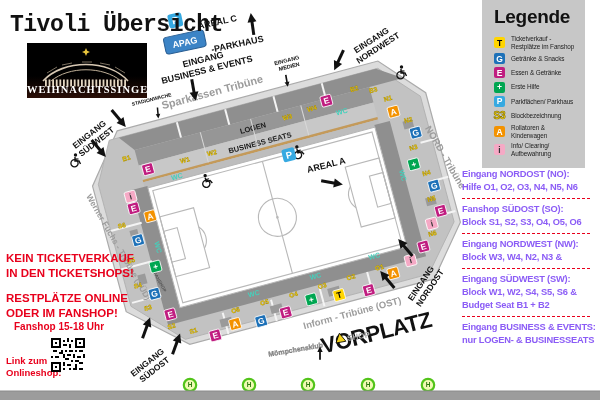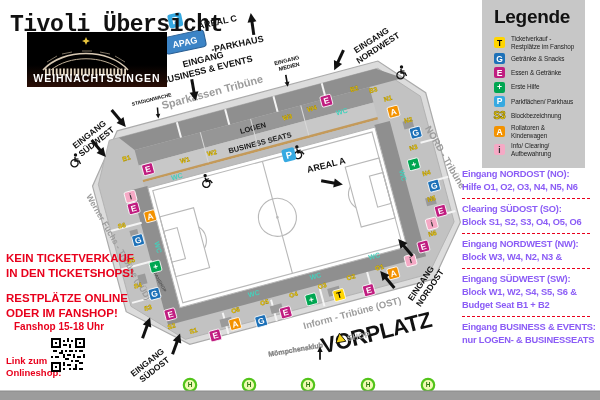--- a/index.html
+++ b/index.html
@@ -2,22 +2,22 @@
 <html><head>
 <meta charset="utf-8">
 <style>
   html,body{margin:0;padding:0;}
   .stage{position:relative;width:600px;height:400px;background:#fff;overflow:hidden;
          font-family:"Liberation Sans",sans-serif;}
   svg text{font-family:"Liberation Sans",sans-serif;}
   
   .title{position:absolute;left:10px;top:12px;font-size:23px;font-weight:bold;color:#111;
          letter-spacing:-0.5px;font-family:Liberation Mono, monospace;}
-  .banner{position:absolute;left:27px;top:32px;width:140px;height:55px;
-          background:linear-gradient(180deg,#000 60%,#2a0e06 100%);}
+  .banner{position:absolute;left:27px;top:43px;width:120px;height:55px;
+          background:linear-gradient(180deg,#000 60%,#2a0e06 100%);font-family:Liberation Serif, serif;}
   .banner-text{position:absolute;left:0;right:0;bottom:3px;text-align:center;color:#fff;
                font-size:10.5px;font-weight:bold;letter-spacing:1px;}
   
   .rednote{position:absolute;color:#E8001C;font-weight:bold;}
   .n1{left:6px;top:251px;font-size:11.5px;line-height:14.5px;}
   .n2{left:6px;top:291px;font-size:11.5px;line-height:14.5px;}
   .n3{left:14px;top:321px;font-size:10px;}
   .n4{left:6px;top:343px;font-size:9.5px;line-height:12px;margin-top:12px;}
   .qr{position:absolute;left:51px;top:338px;}
   
@@ -560,21 +560,21 @@
       </div>
   </div>
 
   <div class="entr" id="entrance-sections">
       <div class="sec">
         <div class="sec-t">Eingang NORDOST (NO):</div>
         <div class="sec-l">Hilfe O1, O2, O3, N4, N5, N6</div>
       </div>
       <div class="dash"></div>
       <div class="sec">
-        <div class="sec-t">Clearing SÜDOST (SO):</div>
+        <div class="sec-t">Fanshop SÜDOST (SO):</div>
         <div class="sec-l">Block S1, S2, S3, O4, O5, O6</div>
       </div>
       <div class="dash"></div>
       <div class="sec">
         <div class="sec-t">Eingang NORDWEST (NW):</div>
         <div class="sec-l">Block W3, W4, N2, N3 &amp;</div>
       </div>
       <div class="dash"></div>
       <div class="sec">
         <div class="sec-t">Eingang SÜDWEST (SW):</div>

